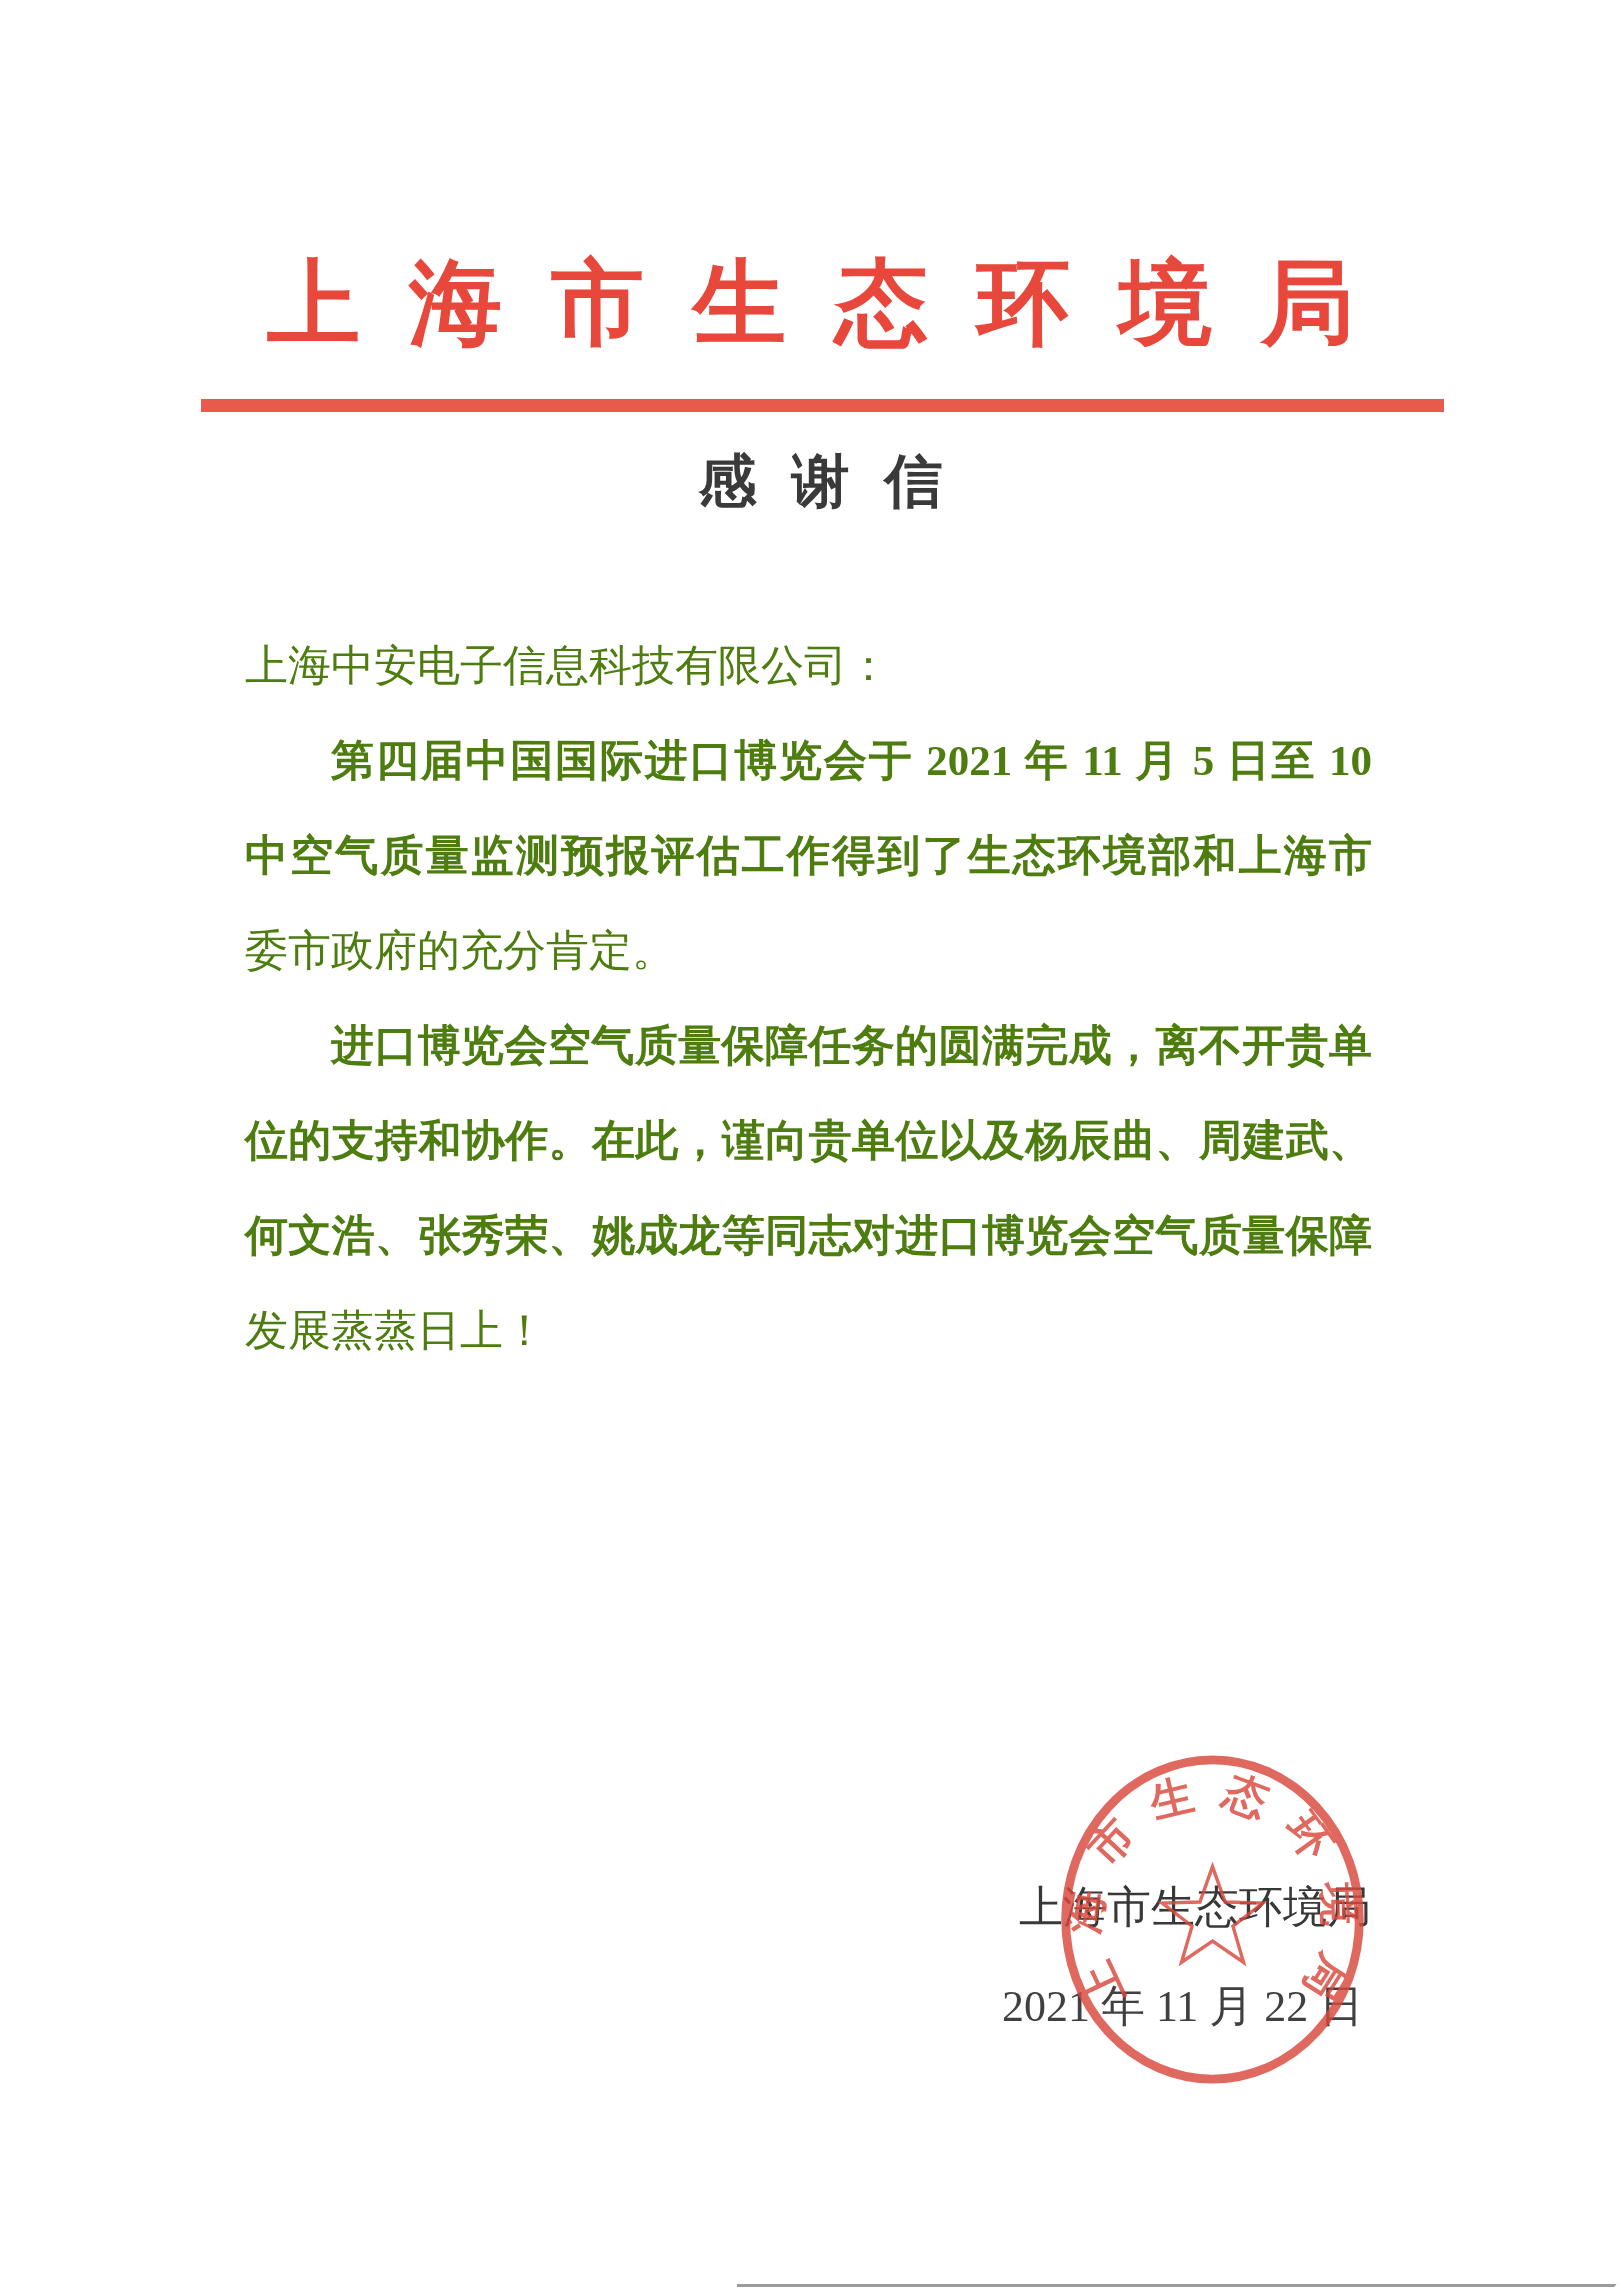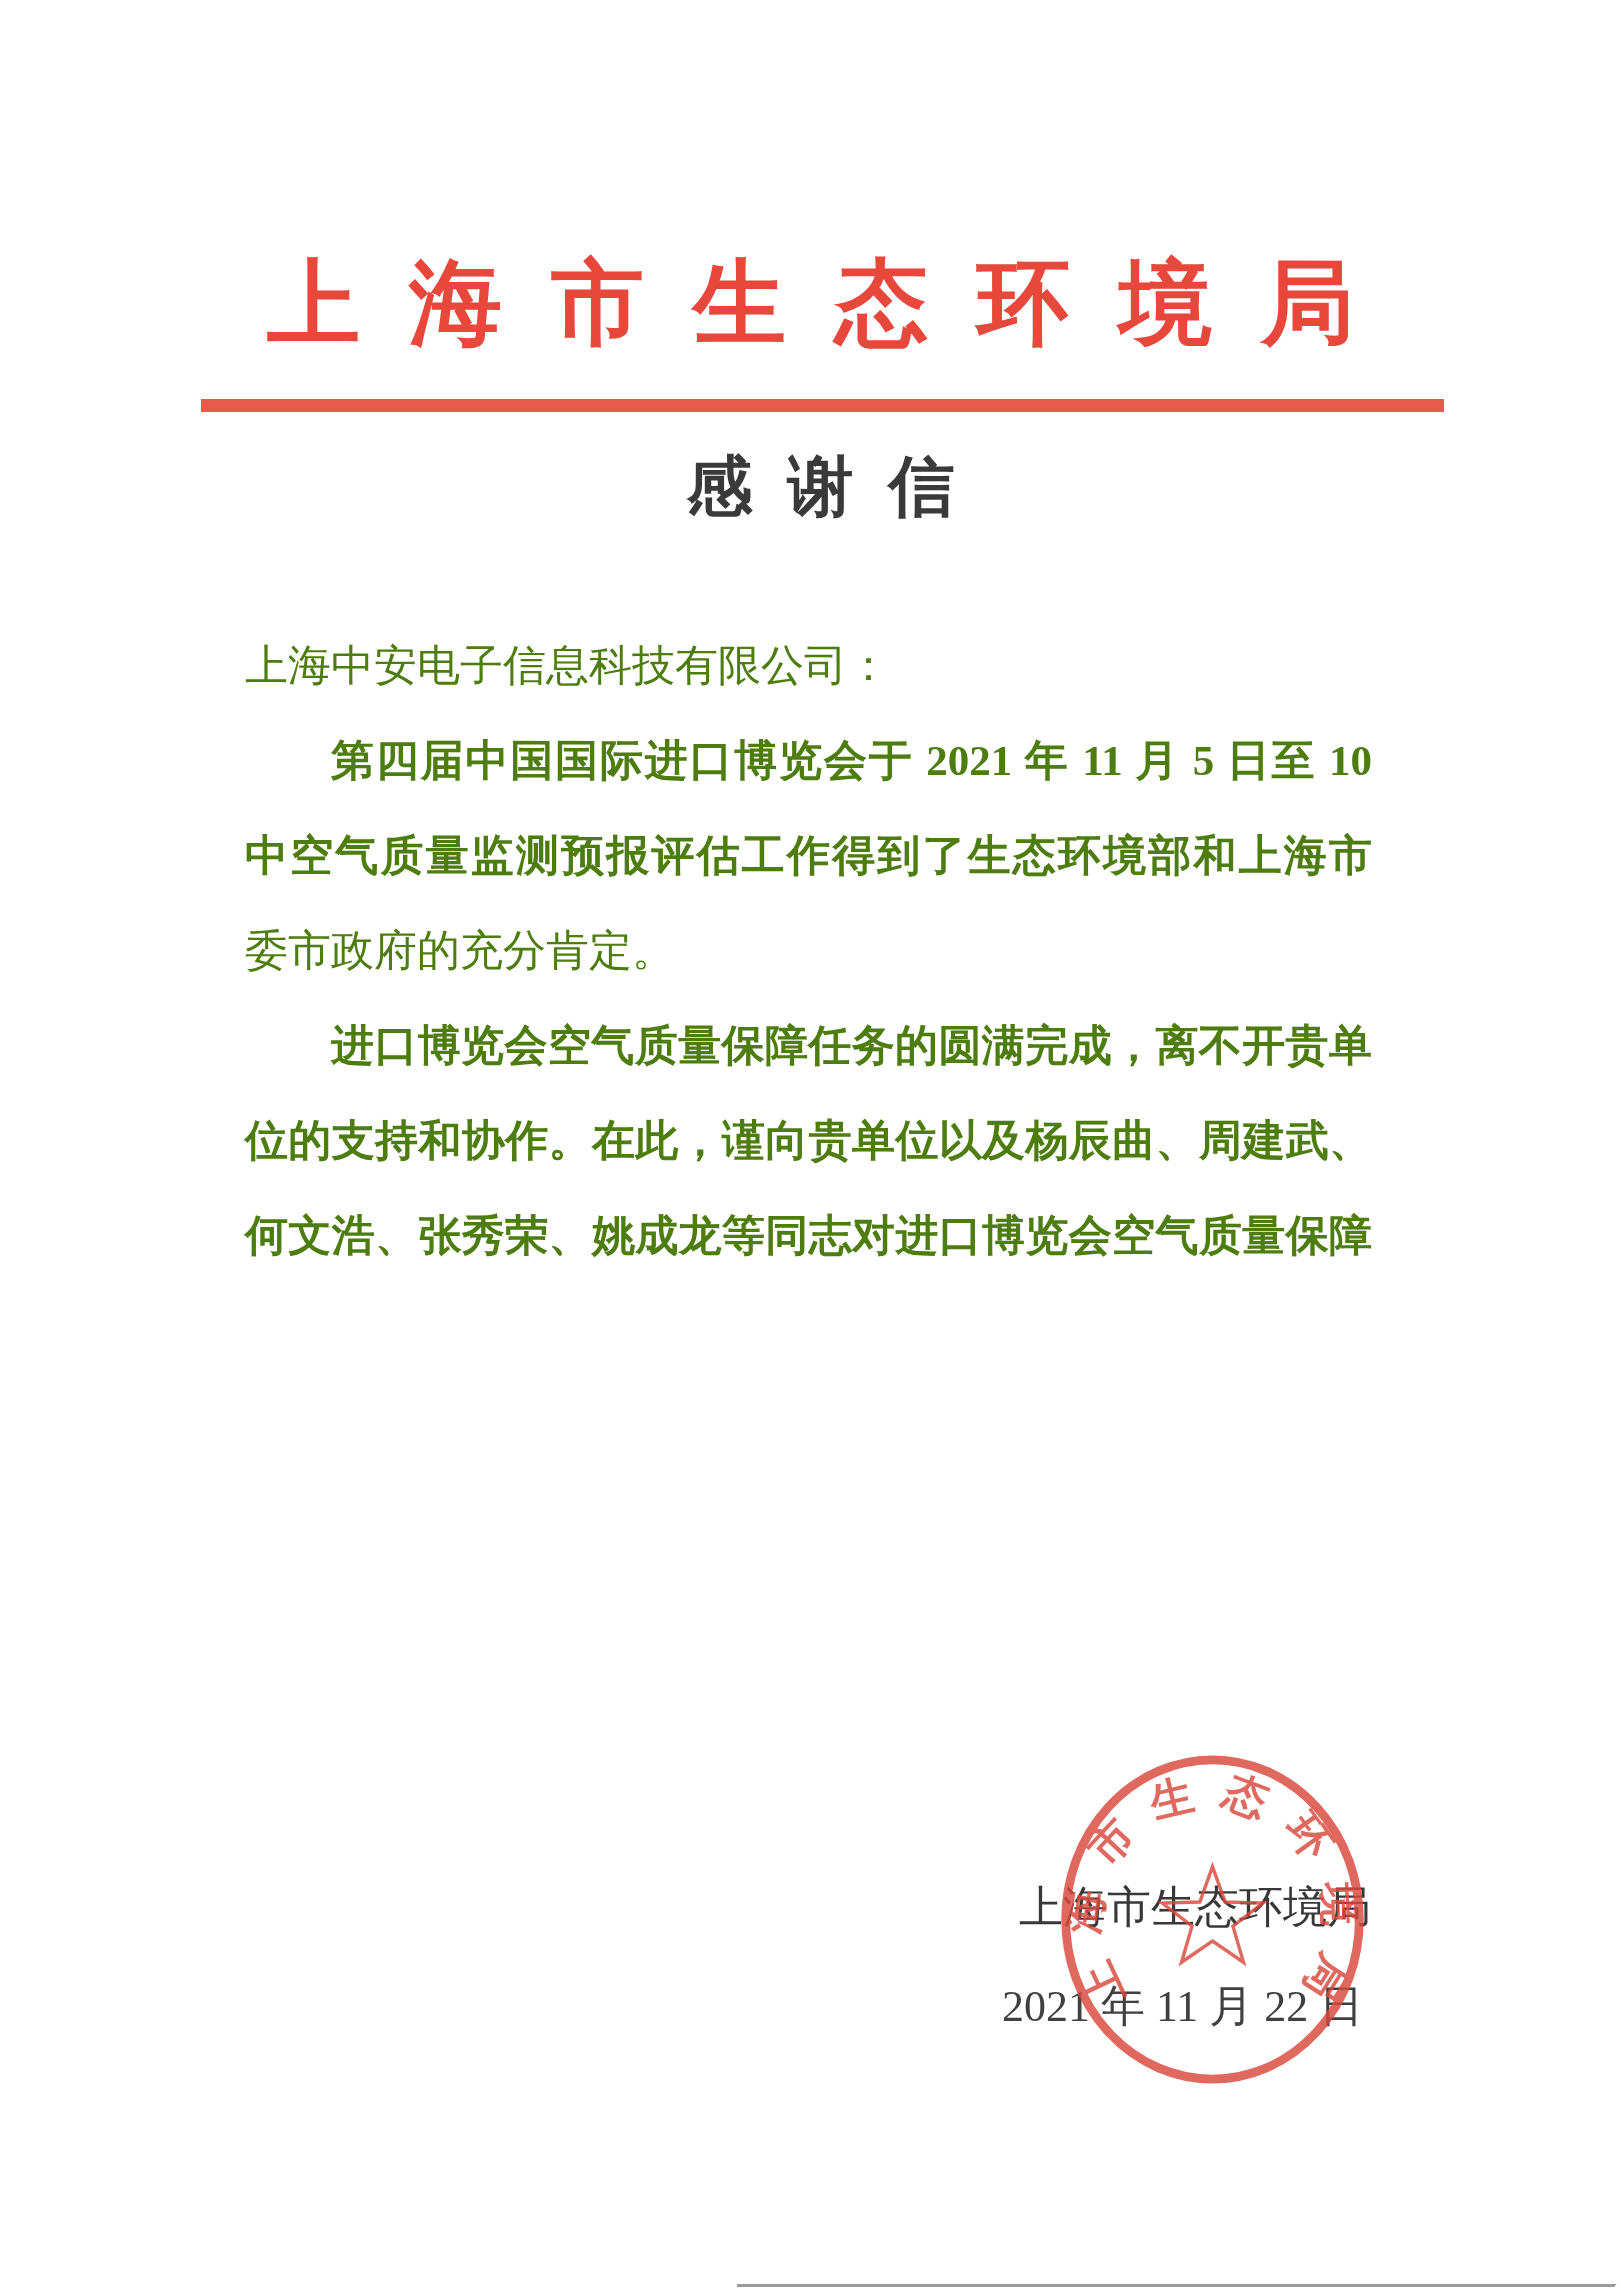--- a/index.html
+++ b/index.html
@@ -28,21 +28,21 @@
   .red-rule{
     position:absolute;
     left:201px; top:399px;
     width:1243px; height:12.7px;
     background:#e85a4b;
   }
   .letter-title{
     position:absolute;
     top:449px; left:0; width:100%;
     text-align:center;
-    font-size:66px;
+    font-size:58px;
     font-weight:bold;
     color:#3a3a3a;
     letter-spacing:35px;
     padding-left:55px;
     box-sizing:border-box;
     line-height:1.15;
     white-space:nowrap;
   }
   .body-block{
     position:absolute;
@@ -105,20 +105,21 @@
   <div class="letter-title">感谢信</div>
 
   <div class="body-block">
     <div class="line">上海中安电子信息科技有限公司：</div>
     <div class="line j indent">第四届中国国际进口博览会于 2021 年 11 月 5 日至 10</div>
     <div class="line j">中空气质量监测预报评估工作得到了生态环境部和上海市</div>
     <div class="line">委市政府的充分肯定。</div>
     <div class="line j indent">进口博览会空气质量保障任务的圆满完成，离不开贵单</div>
     <div class="line j">位的支持和协作。在此，谨向贵单位以及杨辰曲、周建武、</div>
     <div class="line j">何文浩、张秀荣、姚成龙等同志对进口博览会空气质量保障</div>
+    <div class="line">发展蒸蒸日上！</div>
   </div>
 
   <div class="signature">上海市生态环境局</div>
 
   <div class="date-line">2021 年 11 月 22 日</div>
 
   <svg class="seal" viewBox="0 0 330 356" xmlns="http://www.w3.org/2000/svg">
     <ellipse cx="165" cy="178" rx="150" ry="163" fill="none" stroke="#d9493d" stroke-width="9"></ellipse>
     <path id="sealTextArc" d="M 83.7 259.3 A 115 115 0 1 1 246.3 259.3" fill="none"></path>
     <text font-size="44" font-weight="bold" fill="#d9493d" letter-spacing="24" font-family="Liberation Serif, serif">

